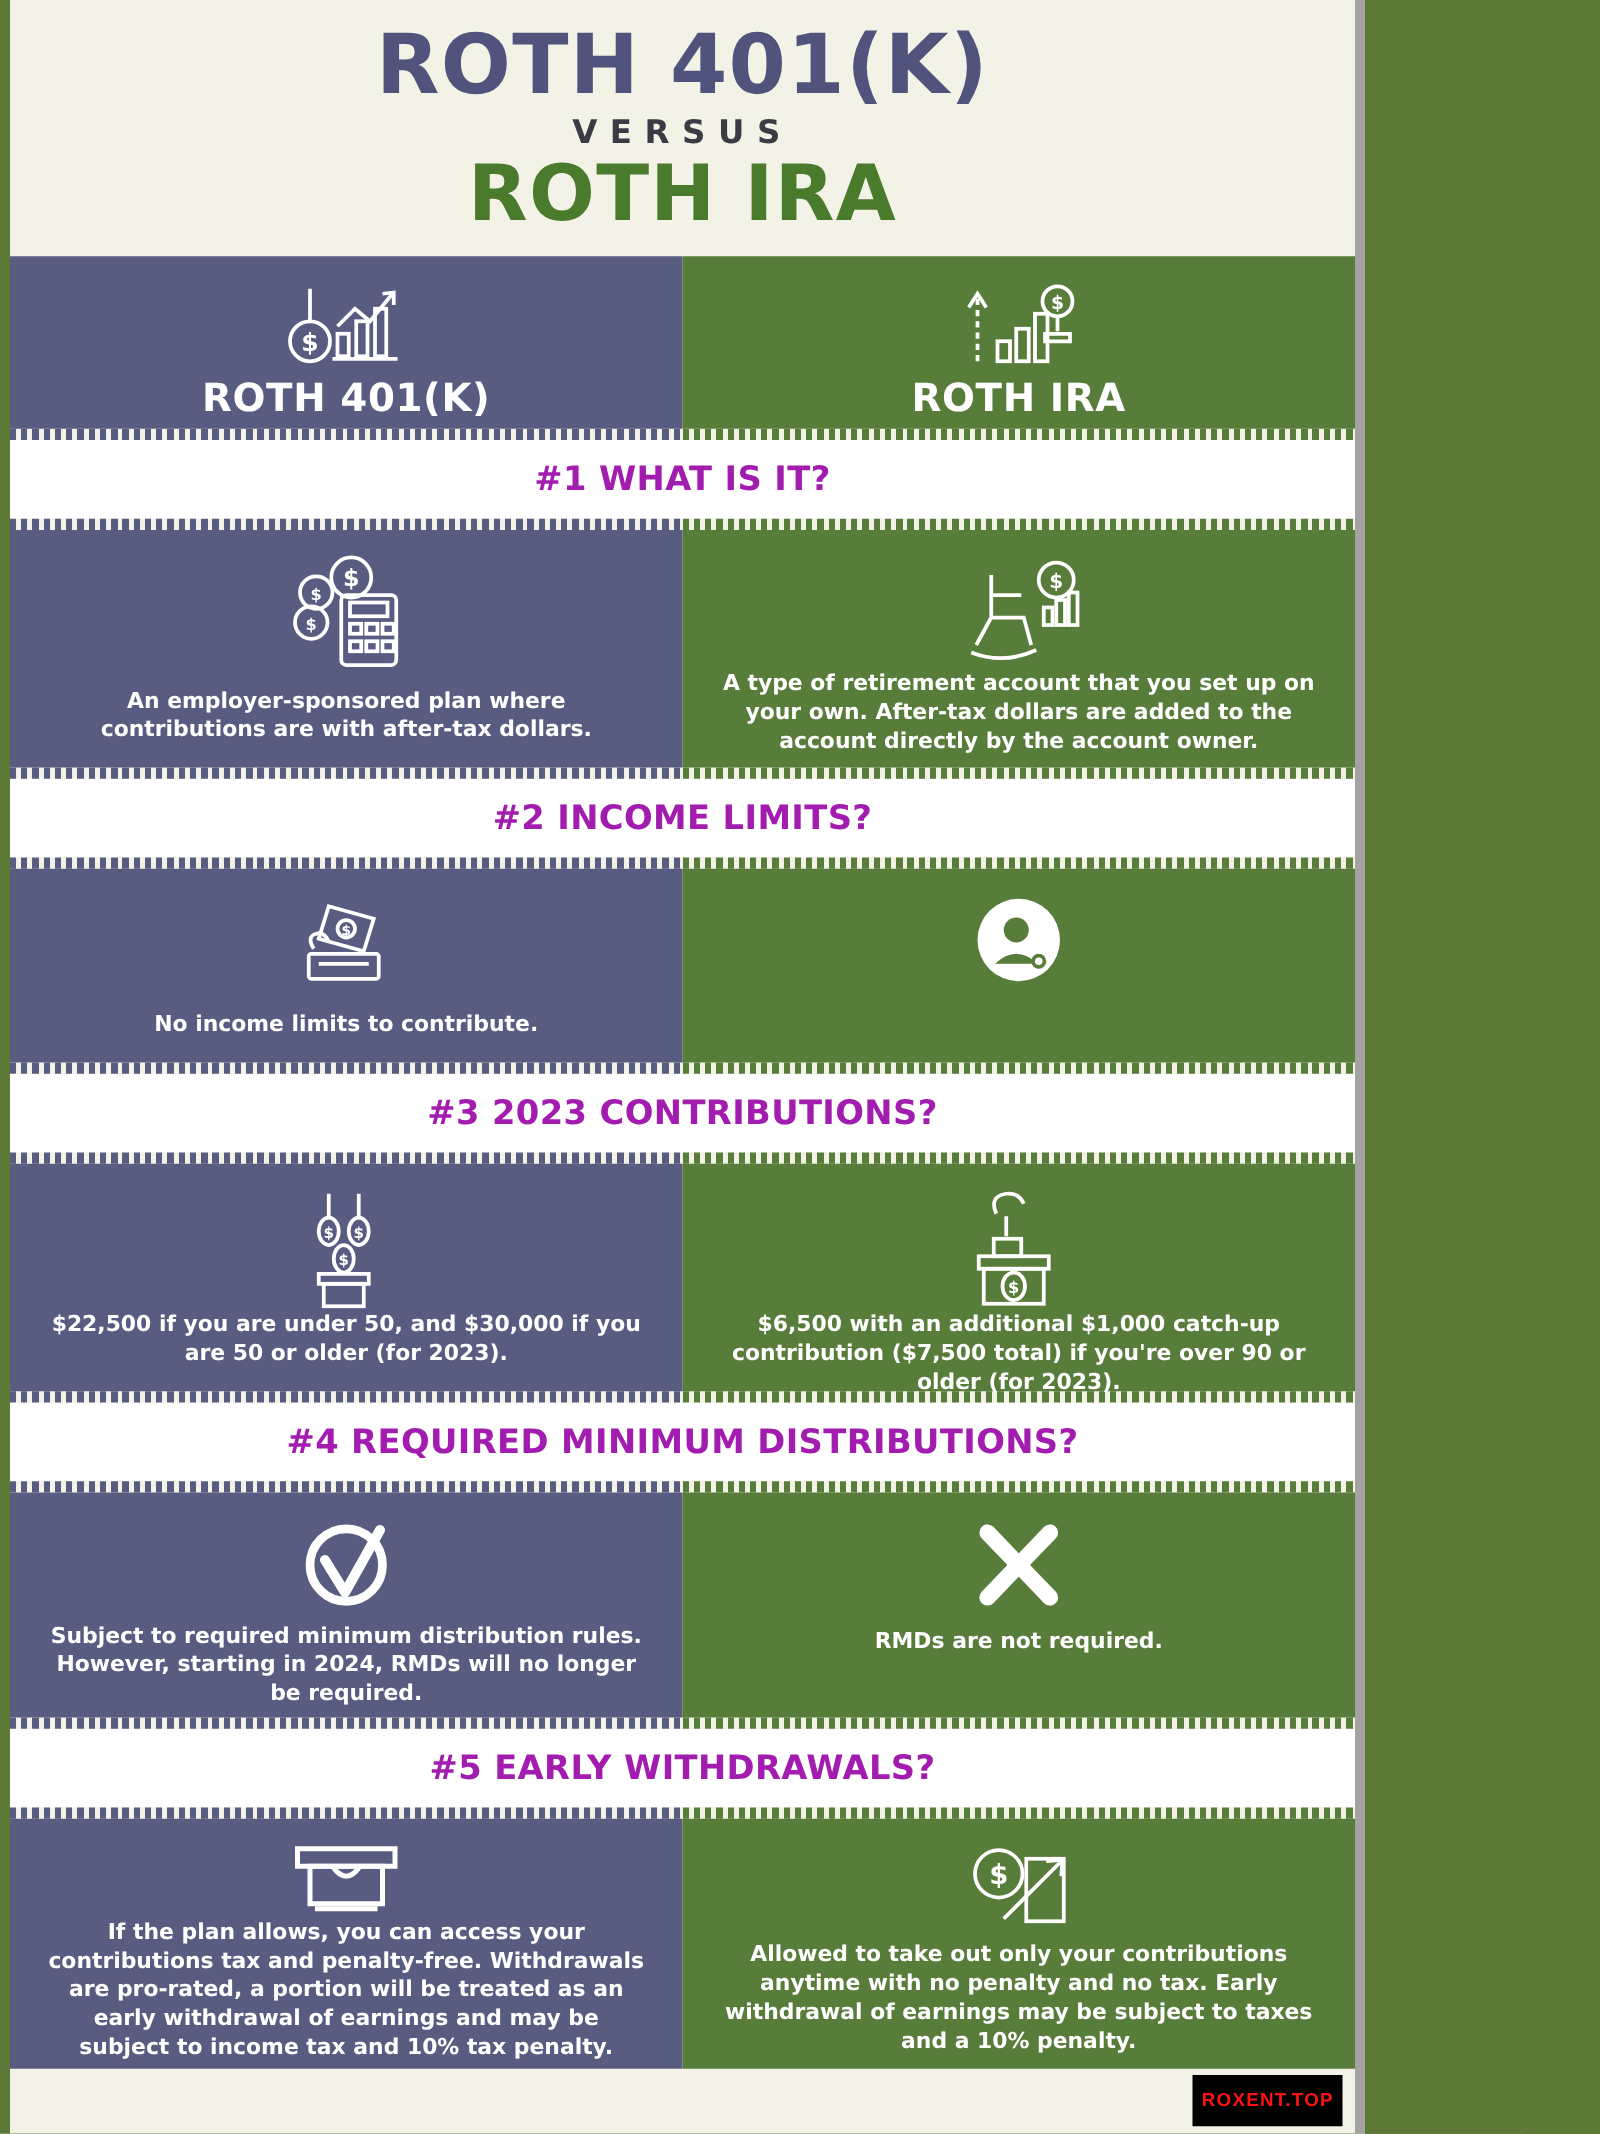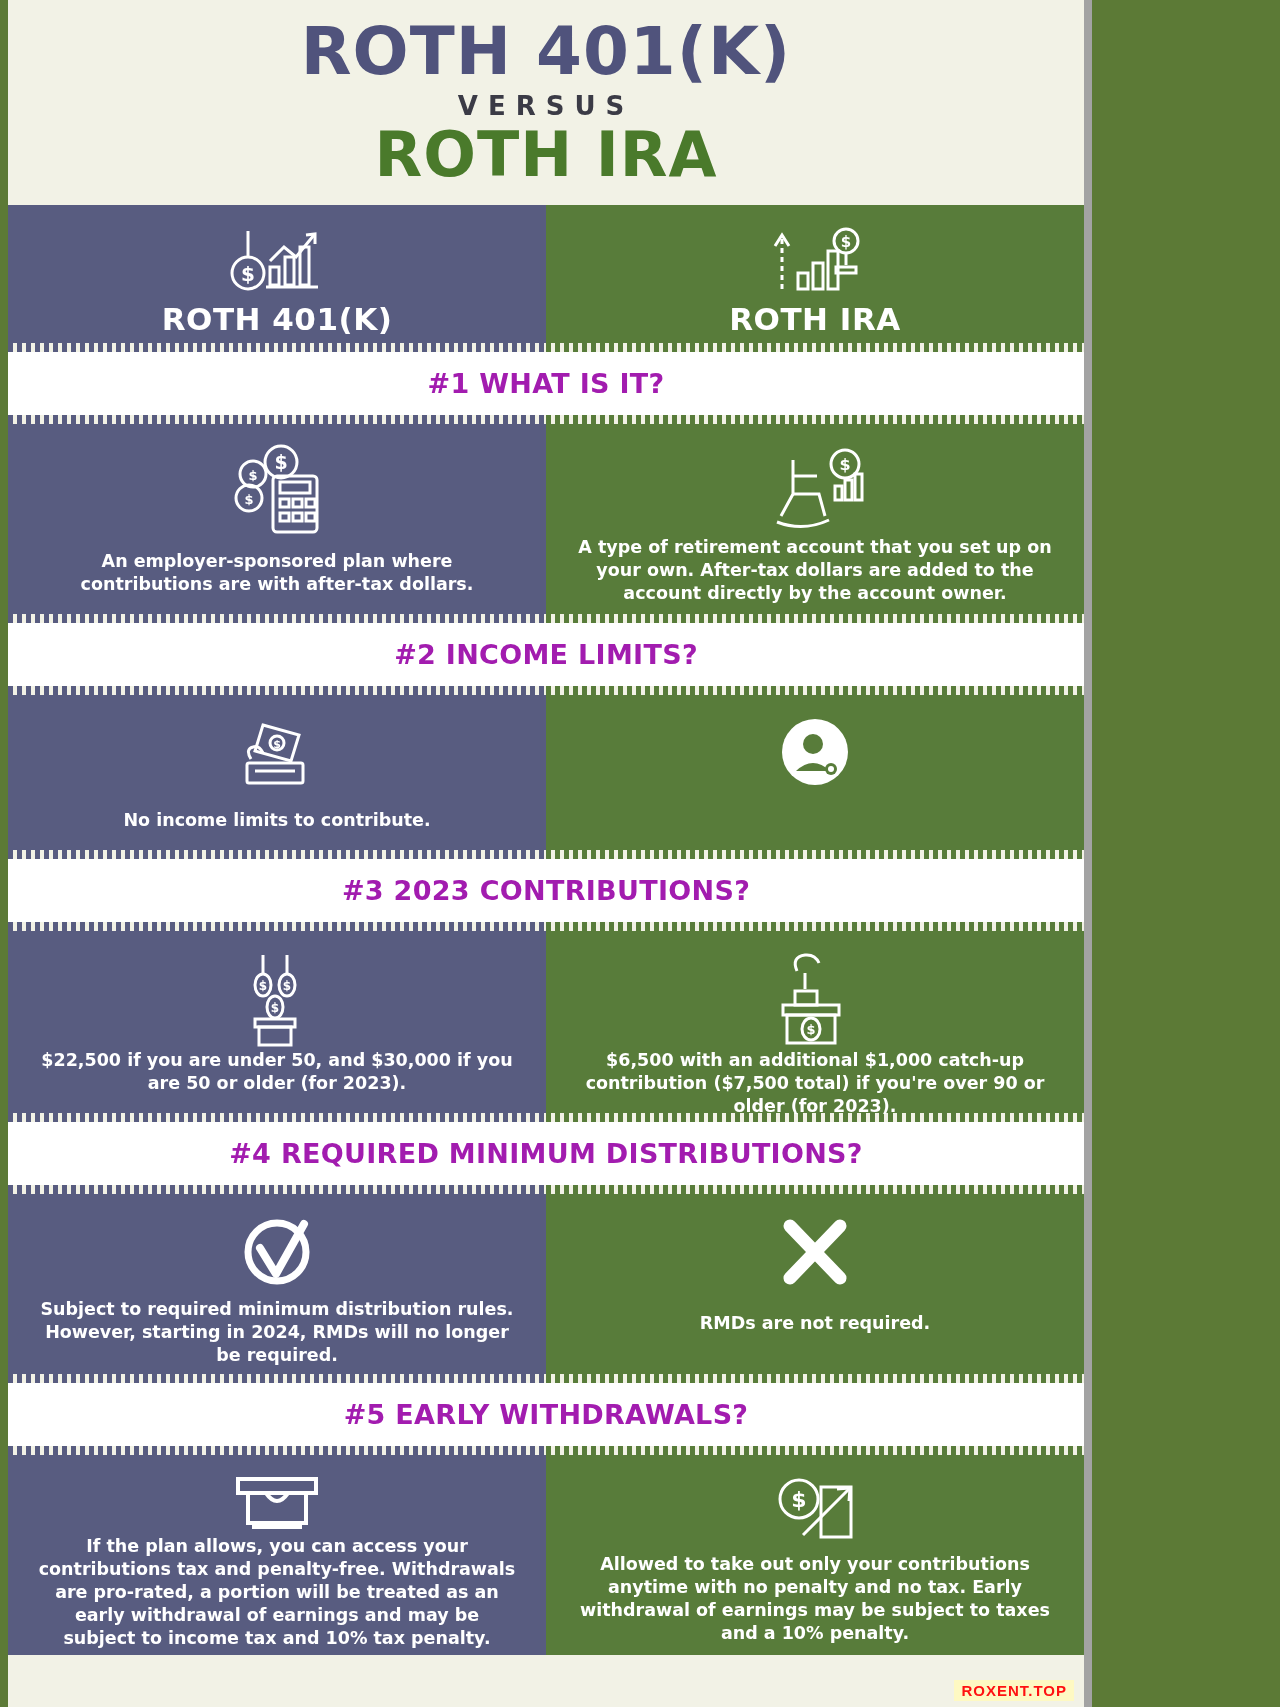--- a/index.html
+++ b/index.html
@@ -84,27 +84,27 @@
     align-items:center; justify-content:flex-start;
     padding:18px 28px 16px 28px; height:100%;
   }
   .cell .ic { display:flex; align-items:center; justify-content:center; }
   .cell .body {
     color:#FFFFFF; font-size:17.5px; line-height:1.32;
     text-align:center; font-weight:700;
     font-family:"DejaVu Sans", sans-serif;
     margin-top:auto; padding-bottom:2px;
   }
-  .cell.vcenter .body { margin-top:14px; }
+  .cell.vcenter .body { margin-top:4px; }
 
   .watermark {
     position:absolute; right:10px; bottom:6px;
-    background:#fef9c3; color:#FF1111;
+    background:#000000; color:#FF1111;
     font-size:15px; font-weight:700; letter-spacing:1px;
-    padding:2px 7px;
+    padding:12px 7px;
     font-family:"Liberation Sans", sans-serif;
     z-index:20;
   }
   svg { display:block; }
 </style>
 </head>
 <body>
 
 <div class="page">
 

